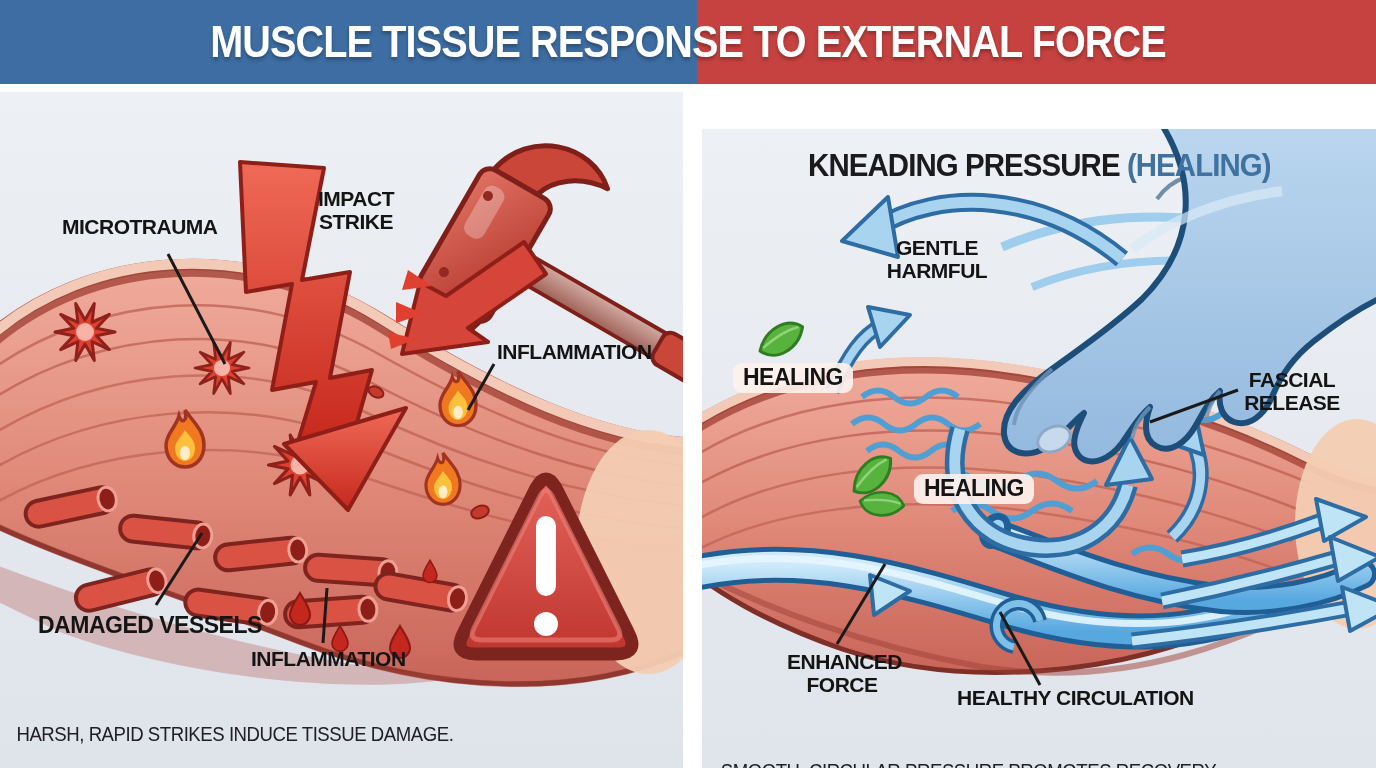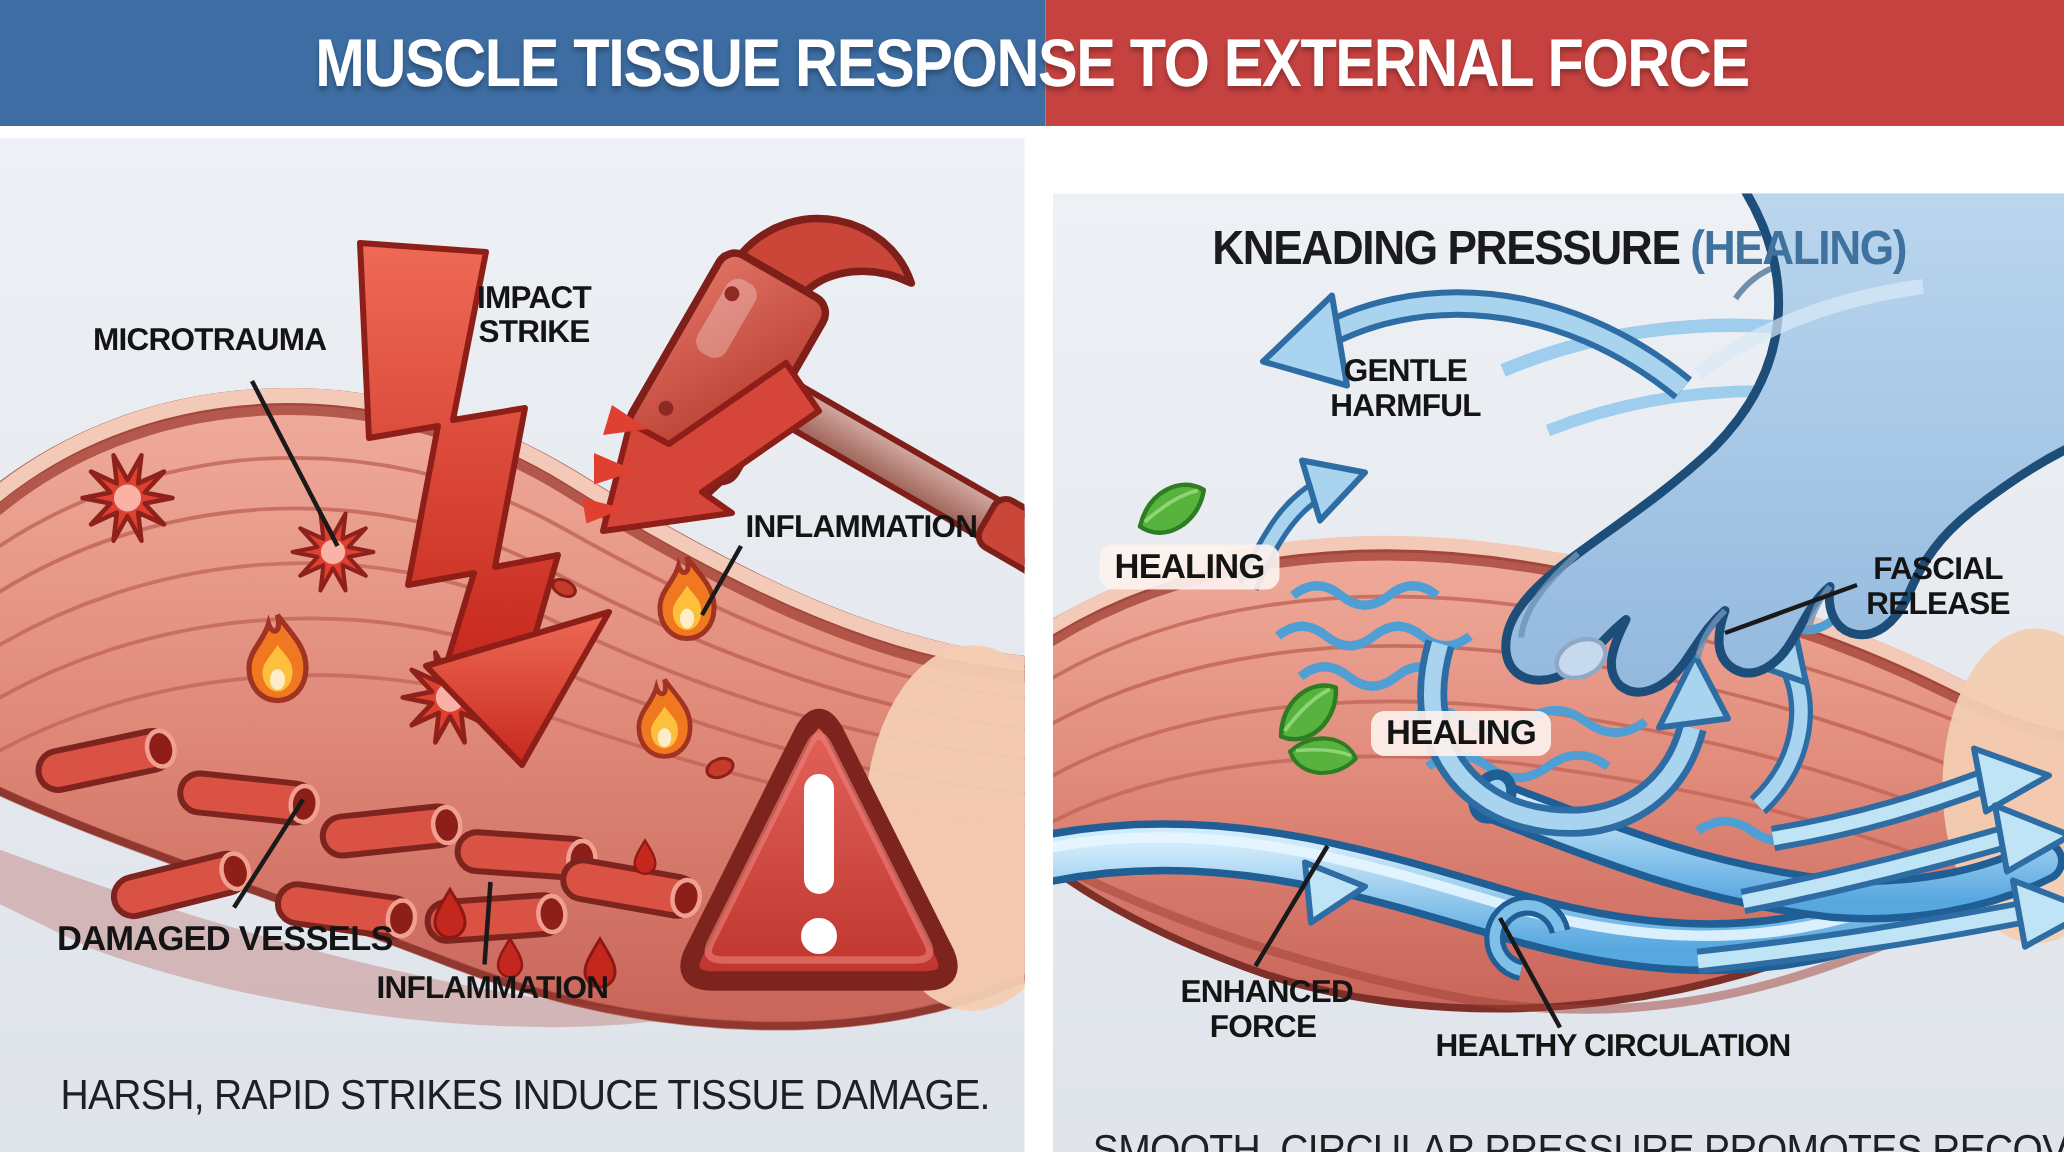--- a/index.html
+++ b/index.html
@@ -27,22 +27,22 @@
   .harmful{color:#c23a33;}
   .healing-c{color:#3f729e;}
 
   .lbl{position:absolute;font-weight:bold;font-size:21px;color:#141414;letter-spacing:-.5px;
     line-height:1.08;white-space:nowrap;}
   .lbl.center{text-align:center;}
 
   .badge{position:absolute;background:rgba(253,241,237,.92);border-radius:9px;
     padding:1px 10px 2px 10px;font-weight:bold;font-size:23px;color:#141414;letter-spacing:-.5px;}
 
-  .caption{position:absolute;bottom:22px;left:0;width:100%;text-align:right;
-    font-size:28px;color:#202024;letter-spacing:-.5px;white-space:nowrap;}
+  .caption{position:absolute;bottom:22px;left:0;width:100%;text-align:left;
+    font-size:20px;color:#202024;letter-spacing:-.5px;white-space:nowrap;}
   .caption .squeeze{display:inline-block;transform:scaleX(.93);}
 </style>
 </head>
 <body>
 
 <div class="stage">
 
   <div class="header">
     <div class="half-blue"></div>
     <div class="half-red"></div>

